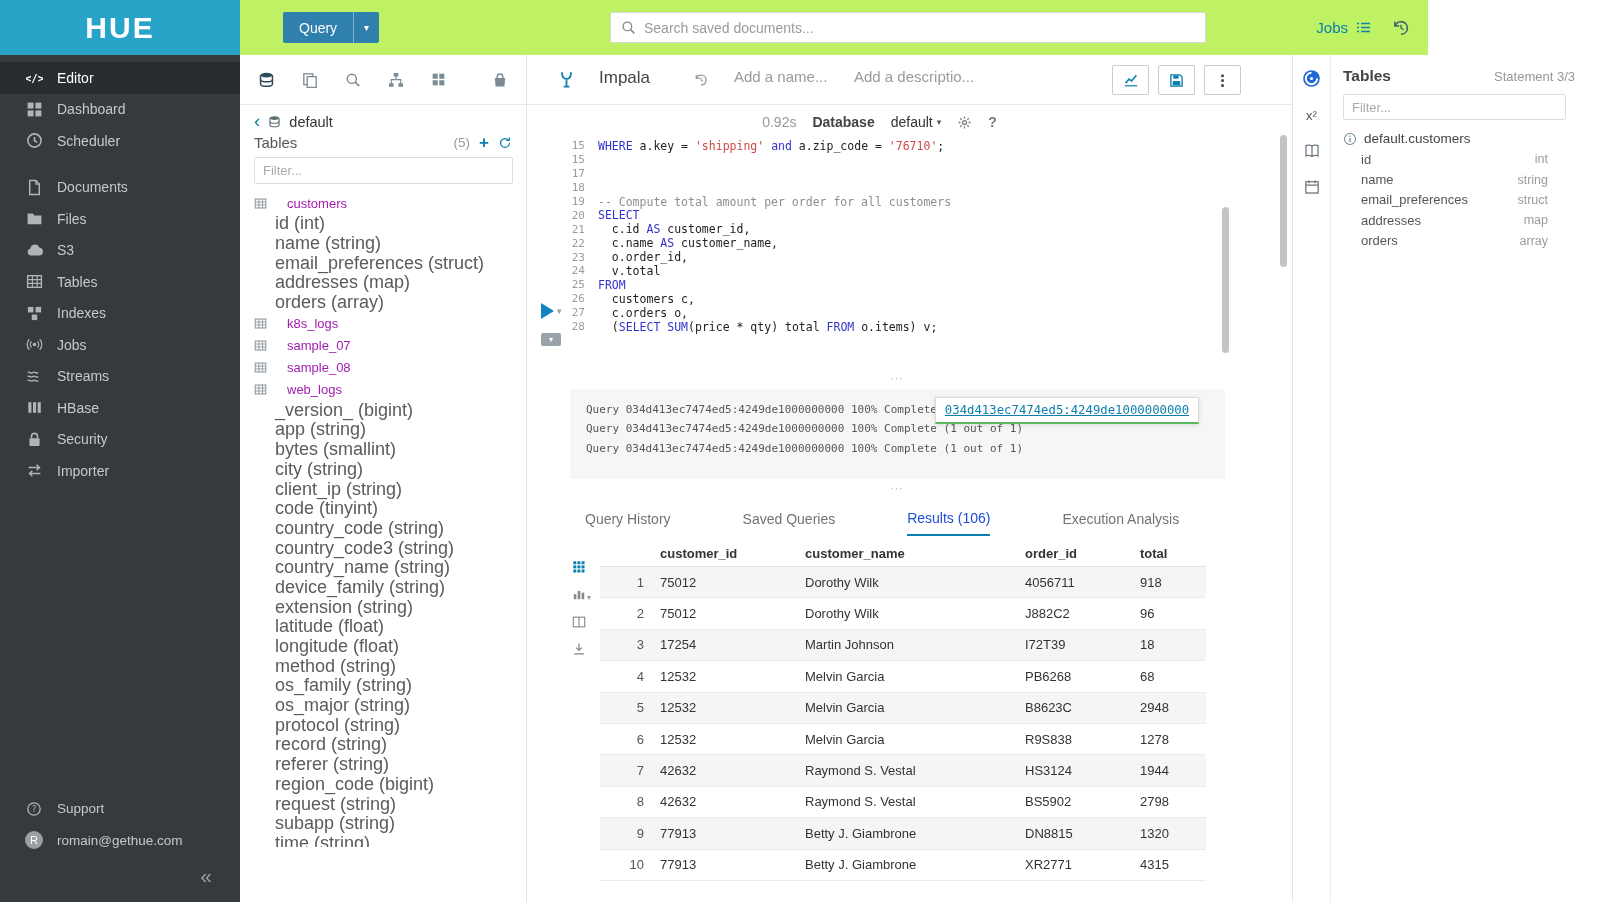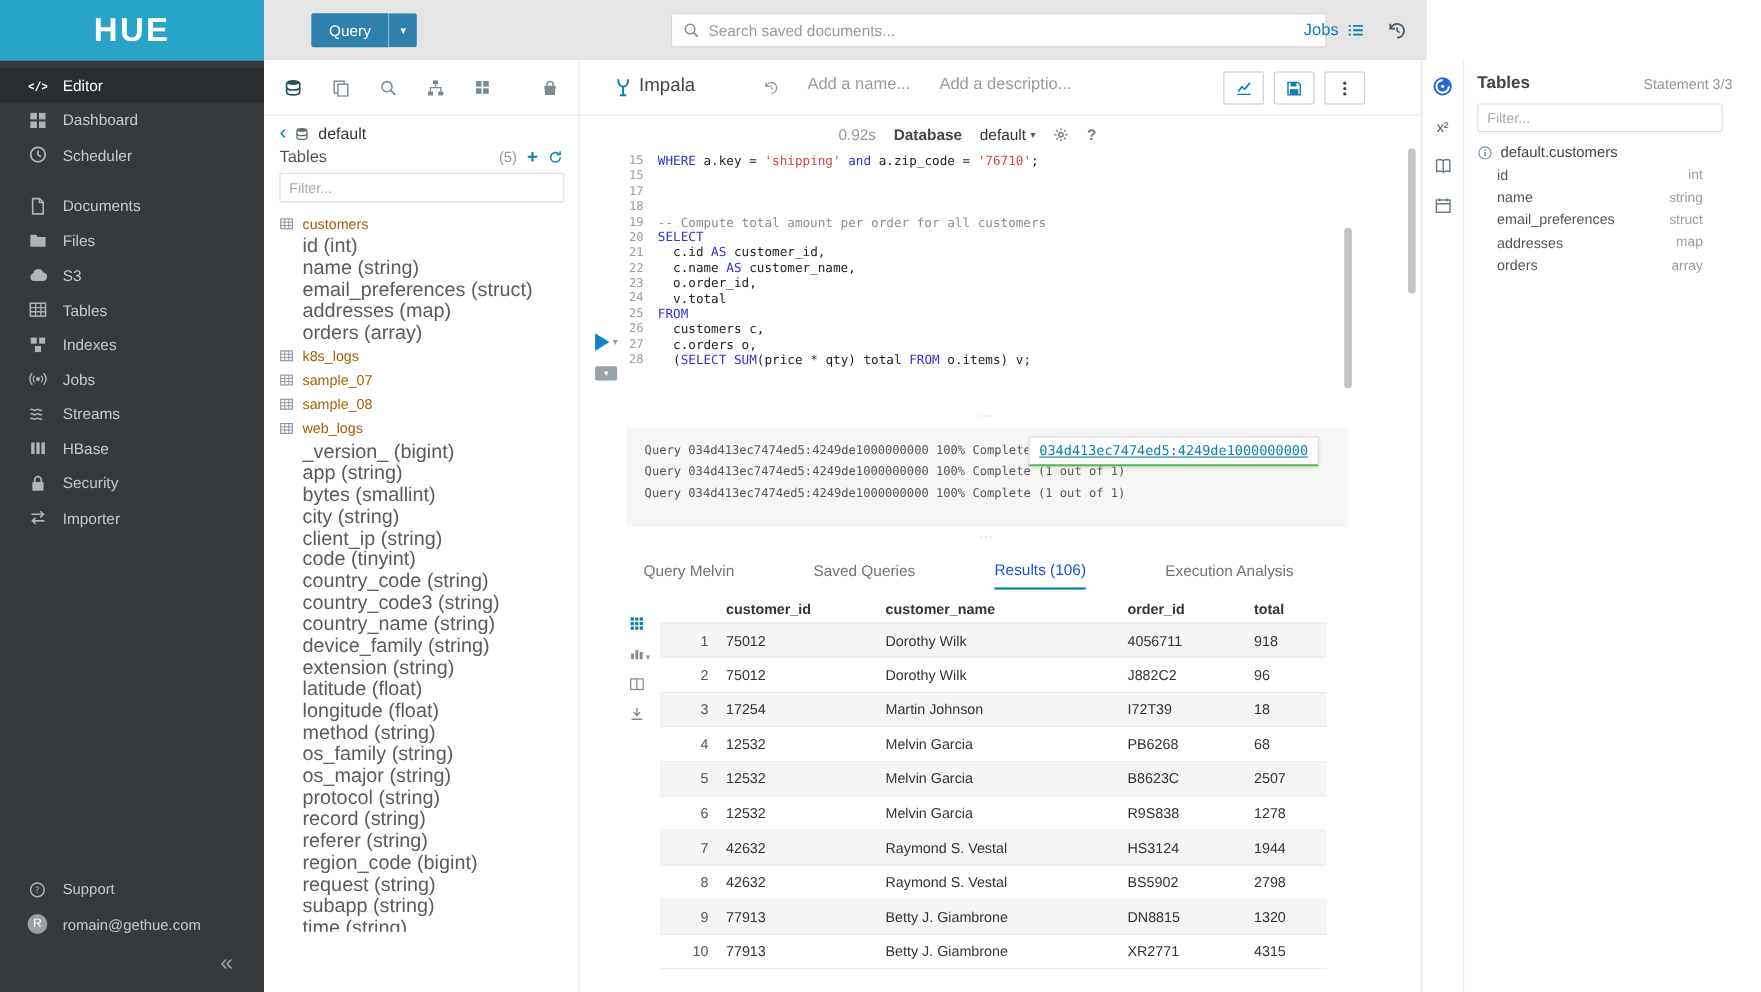--- a/index.html
+++ b/index.html
@@ -4,21 +4,21 @@
 <style>
   *{margin:0;padding:0;box-sizing:border-box;}
   html,body{width:1601px;height:902px;}
   body{font-family:"Liberation Sans",sans-serif;background:#fff;overflow:hidden;position:relative;}
   button{background:none;border:none;font-family:inherit;cursor:pointer;padding:0;color:inherit;}
   input{font-family:inherit;outline:none;}
   .ic{display:inline-flex;align-items:center;justify-content:center;}
   .ic svg{display:block;}
 
   
-  #topbar{position:absolute;left:0;top:0;width:1297px;height:55px;background:#e5e5e5;}
+  #topbar{position:absolute;left:0;top:0;width:1428px;height:55px;background:#bef264;}
   #logo{position:absolute;left:0;top:0;width:240px;height:55px;background:#28A4C9;display:flex;align-items:center;justify-content:center;color:#fff;cursor:pointer;}
   #logo span{font-size:30px;font-weight:bold;letter-spacing:2px;}
   #query-group{position:absolute;left:283px;top:12px;height:31px;display:flex;}
   #query-btn{background:#2F80AD;color:#fff;font-size:14px;padding:0 16px;border-radius:2px 0 0 2px;height:31px;}
   #query-caret{background:#2F80AD;color:#fff;width:26px;border-left:1px solid rgba(255,255,255,.4);border-radius:0 2px 2px 0;font-size:10px;}
   #searchbox{position:absolute;left:610px;top:12px;width:596px;height:31px;border:1px solid #d6d6d6;border-radius:2px;display:flex;align-items:center;gap:8px;padding:0 10px;color:#8a8a8a;background:#fff;}
   #search-input{border:none;flex:1;font-size:14px;color:#333;}
   #search-input::placeholder{color:#9a9a9a;}
   #topbar-right{position:absolute;right:18px;top:0;height:55px;display:flex;align-items:center;gap:20px;}
   #jobs-link{color:#0B7FAD;font-size:15px;display:flex;align-items:center;gap:7px;cursor:pointer;text-decoration:none;}
@@ -48,29 +48,29 @@
   #bc-db{font-size:14.5px;color:#333;cursor:pointer;}
   #la-tables-head{display:flex;align-items:center;padding:0 14px 6px;}
   #la-title{font-size:15px;color:#555;}
   #la-right{margin-left:auto;display:flex;align-items:center;gap:9px;}
   #la-count{color:#999;font-size:13.5px;}
   #la-add{color:#0B7FAD;font-size:17px;font-weight:bold;line-height:1;}
   #la-refresh{color:#0B7FAD;display:inline-flex;}
   #la-filter{display:block;margin:0 14px 8px;width:259px;height:27px;border:1px solid #ddd;border-radius:2px;padding:0 8px;font-size:13px;color:#333;}
   #la-filter::placeholder{color:#aaa;}
   #la-tree{padding-left:14px;height:655px;overflow:hidden;}
-  .tr-table{height:22px;display:flex;align-items:center;gap:8px;font-size:13px;color:#a16207;cursor:pointer;}
+  .tr-table{height:22px;display:flex;align-items:center;gap:20px;font-size:13px;color:#a21caf;cursor:pointer;}
   .tree-ico{color:#8d979e;display:inline-flex;}
   .tr-col{height:19.7px;display:flex;align-items:center;padding-left:21px;font-size:18px;color:#5b5b5b;cursor:pointer;}
 
   
   #main{position:absolute;left:527px;top:55px;width:766px;height:847px;background:#fff;border-right:1px solid #e3e3e3;}
   #m-header{position:absolute;left:0;top:0;width:100%;height:50px;border-bottom:1px solid #e8e8e8;}
   #impala-ic{position:absolute;left:30px;top:15px;color:#0B7FAD;}
-  #engine{position:absolute;left:54px;top:13px;font-size:17px;color:#454545;}
+  #engine{position:absolute;left:72px;top:13px;font-size:17px;color:#454545;}
   #m-hist{position:absolute;left:167px;top:18px;color:#8f9ba1;display:inline-flex;}
   #name-input{position:absolute;left:207px;top:13px;width:108px;border:none;font-size:15px;color:#333;}
   #name-input::placeholder,#desc-input::placeholder{color:#9a9a9a;}
   #desc-input{position:absolute;left:327px;top:13px;width:130px;border:none;font-size:15px;color:#333;}
   #m-actions{position:absolute;left:585px;top:10px;display:flex;gap:9px;}
   .hbtn{width:37px;height:30px;border:1px solid #ccc;border-radius:2px;background:#fff;display:inline-flex;align-items:center;justify-content:center;}
   .hbtn .blue{color:#0B7FAD;}
   .hbtn .dark{color:#444;}
   #m-subrow{position:absolute;left:0;top:52px;width:705px;height:30px;display:flex;justify-content:center;align-items:center;gap:16px;}
   #exec-time{color:#999;font-size:14px;}
@@ -642,21 +642,21 @@
         <div class="log-line">Query 034d413ec7474ed5:4249de1000000000 100% Complete (1 out of 1)</div>
         <div class="log-line">Query 034d413ec7474ed5:4249de1000000000 100% Complete (1 out of 1)</div>
       </div>
     <div id="log-tooltip">
       <span>034d413ec7474ed5:4249de1000000000</span>
     </div>
 
     <div class="handle" id="h2">···</div>
 
     <div id="tabs">
-        <div class="tab">Query Melvin</div>
+        <div class="tab">Query History</div>
         <div class="tab">Saved Queries</div>
         <div class="tab active">Results (106)</div>
         <div class="tab">Execution Analysis</div>
       </div>
 
     <div id="r-strip">
       <button class="rsb active">
           <span class="ic">
             <svg viewBox="0 0 16 16" width="14" height="14" aria-hidden="true">
               <g fill="currentColor">
@@ -737,21 +737,21 @@
           <span class="rc c1">12532</span>
           <span class="rc c2">Melvin Garcia</span>
           <span class="rc c3">PB6268</span>
           <span class="rc c4">68</span>
         </div>
         <div class="rrow odd">
           <span class="rc c0">5</span>
           <span class="rc c1">12532</span>
           <span class="rc c2">Melvin Garcia</span>
           <span class="rc c3">B8623C</span>
-          <span class="rc c4">2507</span>
+          <span class="rc c4">2948</span>
         </div>
         <div class="rrow">
           <span class="rc c0">6</span>
           <span class="rc c1">12532</span>
           <span class="rc c2">Melvin Garcia</span>
           <span class="rc c3">R9S838</span>
           <span class="rc c4">1278</span>
         </div>
         <div class="rrow odd">
           <span class="rc c0">7</span>

